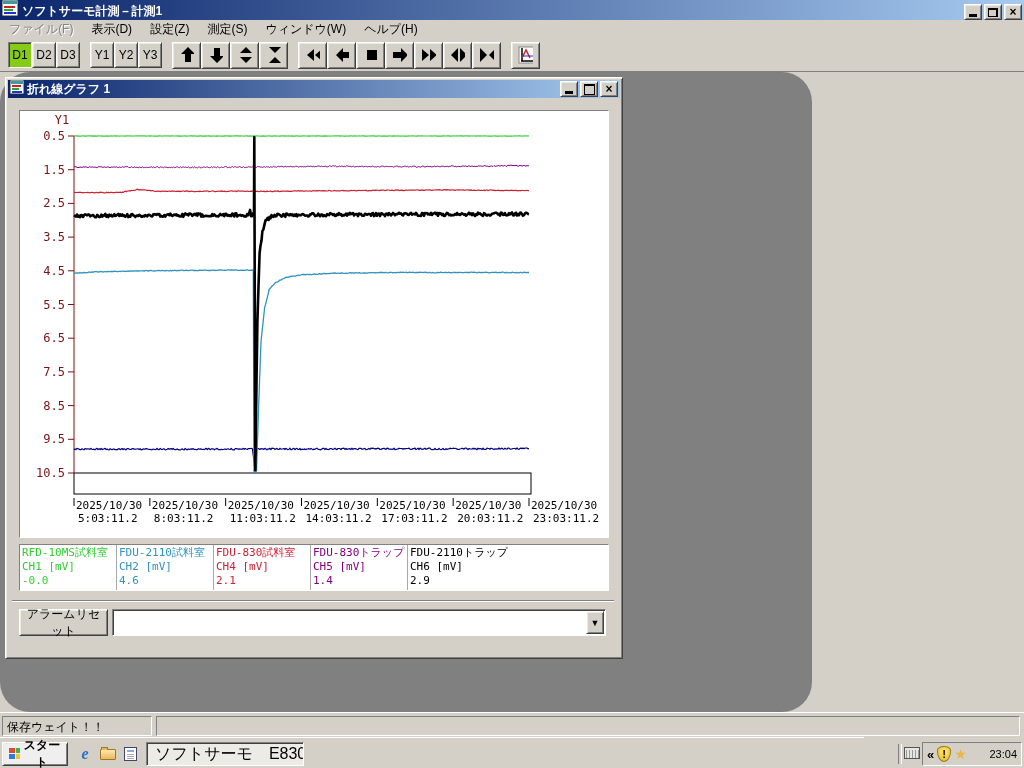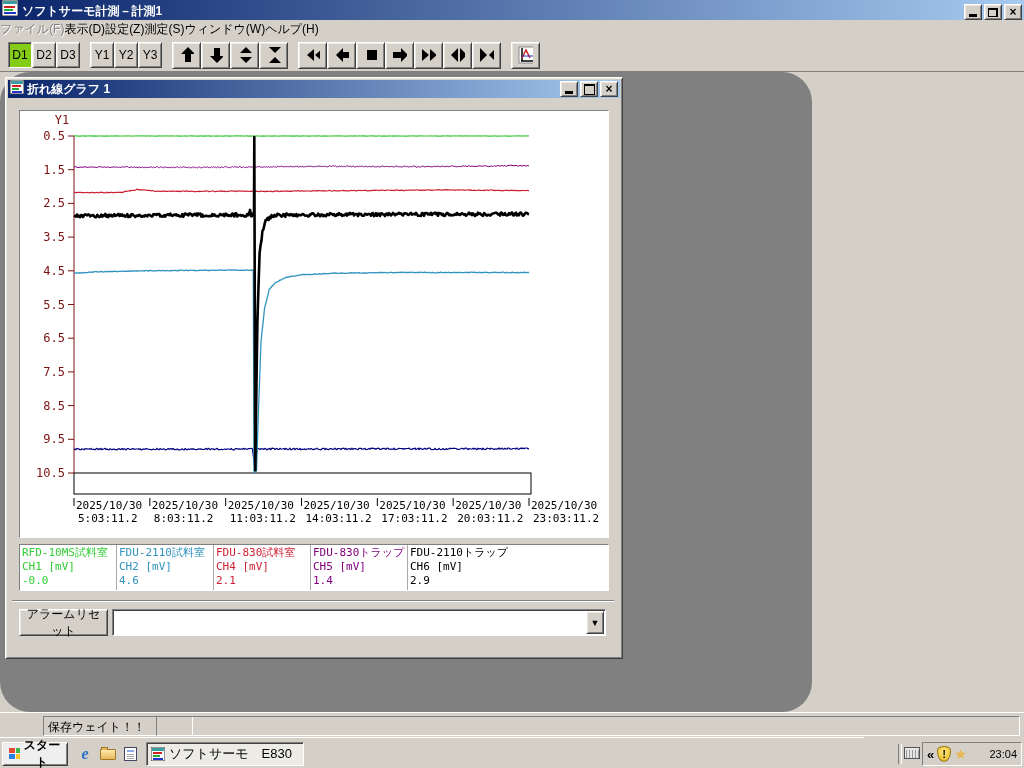--- a/index.html
+++ b/index.html
@@ -19,21 +19,21 @@
   .winbtn{width:16px;height:14px;margin-left:2px;display:flex;align-items:center;justify-content:center;
     font-size:12px;font-weight:bold;color:#000;position:relative;}
   .g-min{width:8px;height:3px;background:#000;margin-top:7px;}
   .g-max{width:9px;height:8px;border:1px solid #000;border-top-width:2px;}
   .g-restore{width:10px;height:9px;position:relative;}
   .g-restore:before{content:"";position:absolute;right:0;top:0;width:7px;height:6px;border:1px solid #000;border-top-width:2px;}
   .g-restore:after{content:"";position:absolute;left:0;bottom:0;width:7px;height:6px;border:1px solid #000;border-top-width:2px;background:#d4d0c8;}
 
   #menubar{left:0;top:20px;width:1024px;height:19px;display:flex;align-items:center;
     font-size:12px;background:#d4d0c8;border-bottom:1px solid #fff;}
-  .menu-item{padding:2px 0;white-space:nowrap;}
+  .menu-item{padding:2px 9px;white-space:nowrap;}
   .menu-item.disabled{color:#848284;text-shadow:1px 1px 0 #fff;}
 
   #toolbar{left:0;top:39px;width:1024px;height:33px;background:#d4d0c8;
     border-bottom:1px solid #808080;display:flex;align-items:center;padding-left:8px;box-sizing:border-box;}
   .tb-gap{width:10px;}
   .tb-btn{width:24px;height:26px;font-size:12px;display:flex;align-items:center;justify-content:center;
     border:1px solid;border-color:#fff #404040 #404040 #fff;box-shadow:inset 1px 1px 0 #ece9e2,inset -1px -1px 0 #808080;
     background:#d4d0c8;box-sizing:border-box;color:#000;}
   .tb-btn.pressed{border-color:#808080 #fff #fff #808080;box-shadow:inset 1px 1px 0 #404040;background:#84cc16;}
   .tb-icon{width:29px;height:27px;display:flex;align-items:center;justify-content:center;
@@ -64,30 +64,30 @@
   #alarm-btn{left:11px;top:511px;width:89px;height:27px;font-size:12px;display:flex;align-items:center;justify-content:center;
     border:1px solid;border-color:#fff #404040 #404040 #fff;box-shadow:inset 1px 1px 0 #ece9e2,inset -1px -1px 0 #808080;
     background:#d4d0c8;box-sizing:border-box;}
   #alarm-combo{left:104px;top:511px;width:494px;height:27px;box-sizing:border-box;}
   #combo-field{position:absolute;left:0;top:0;width:494px;height:27px;box-sizing:border-box;}
   #combo-arrow{position:absolute;right:2px;top:2px;width:18px;height:23px;box-sizing:border-box;
     display:flex;align-items:center;justify-content:center;font-size:9px;color:#000;
     border:1px solid;border-color:#fff #404040 #404040 #fff;box-shadow:inset 1px 1px 0 #ece9e2,inset -1px -1px 0 #808080;background:#d4d0c8;}
 
   #statusbar{left:0;top:712px;width:1024px;height:25px;background:#d4d0c8;border-top:1px solid #fff;box-sizing:border-box;}
-  #status-p1{left:2px;top:3px;width:150px;height:20px;font-size:12px;padding:2px 4px;box-sizing:border-box;white-space:nowrap;margin-left:41px;}
+  #status-p1{left:2px;top:3px;width:150px;height:20px;font-size:12px;padding:2px 4px;box-sizing:border-box;white-space:nowrap;}
   #status-p2{left:156px;top:3px;width:864px;height:20px;box-sizing:border-box;}
 
   #taskbar{left:0;top:737px;width:864px;height:31px;background:#d4d0c8;border-top:1px solid #fff;box-sizing:border-box;}
   #start-btn{left:2px;top:4px;width:66px;height:24px;display:flex;align-items:center;justify-content:center;gap:3px;
     font-size:12px;font-weight:bold;box-sizing:border-box;
     border:1px solid;border-color:#fff #404040 #404040 #fff;box-shadow:inset 1px 1px 0 #ece9e2,inset -1px -1px 0 #808080;}
   .ql-icon{top:7px;width:18px;height:18px;display:flex;align-items:center;justify-content:center;}
   #task-btn{left:146px;top:4px;width:158px;height:24px;display:flex;align-items:center;gap:4px;padding:0 4px;
-    font-size:13px;box-sizing:border-box;border:1px solid;border-color:#808080 #fff #fff #808080;
+    font-size:16px;box-sizing:border-box;border:1px solid;border-color:#808080 #fff #fff #808080;
     box-shadow:inset 1px 1px 0 #404040;background:#ecebe6;white-space:nowrap;overflow:hidden;}
   #tray-divider{left:898px;top:6px;width:2px;height:20px;border-left:1px solid #808080;border-right:1px solid #fff;}
   #tray{left:922px;top:4px;width:100px;height:24px;box-sizing:border-box;
     border:1px solid;border-color:#808080 #fff #fff #808080;display:flex;align-items:center;padding:0 4px;gap:3px;}
   #clock{font-size:11px;margin-left:auto;}
   #chevrons{font-size:13px;font-weight:bold;}
   #shield-icon{width:14px;height:16px;background:radial-gradient(circle at 50% 35%,#ffe87a,#e8b520);
     border:1px solid #9a7a10;border-radius:50% 50% 50% 50% / 25% 25% 65% 65%;
     display:flex;align-items:center;justify-content:center;font-size:10px;font-weight:bold;color:#000;box-sizing:border-box;}
   #star-icon{color:#e8b64c;font-size:14px;line-height:14px;}

